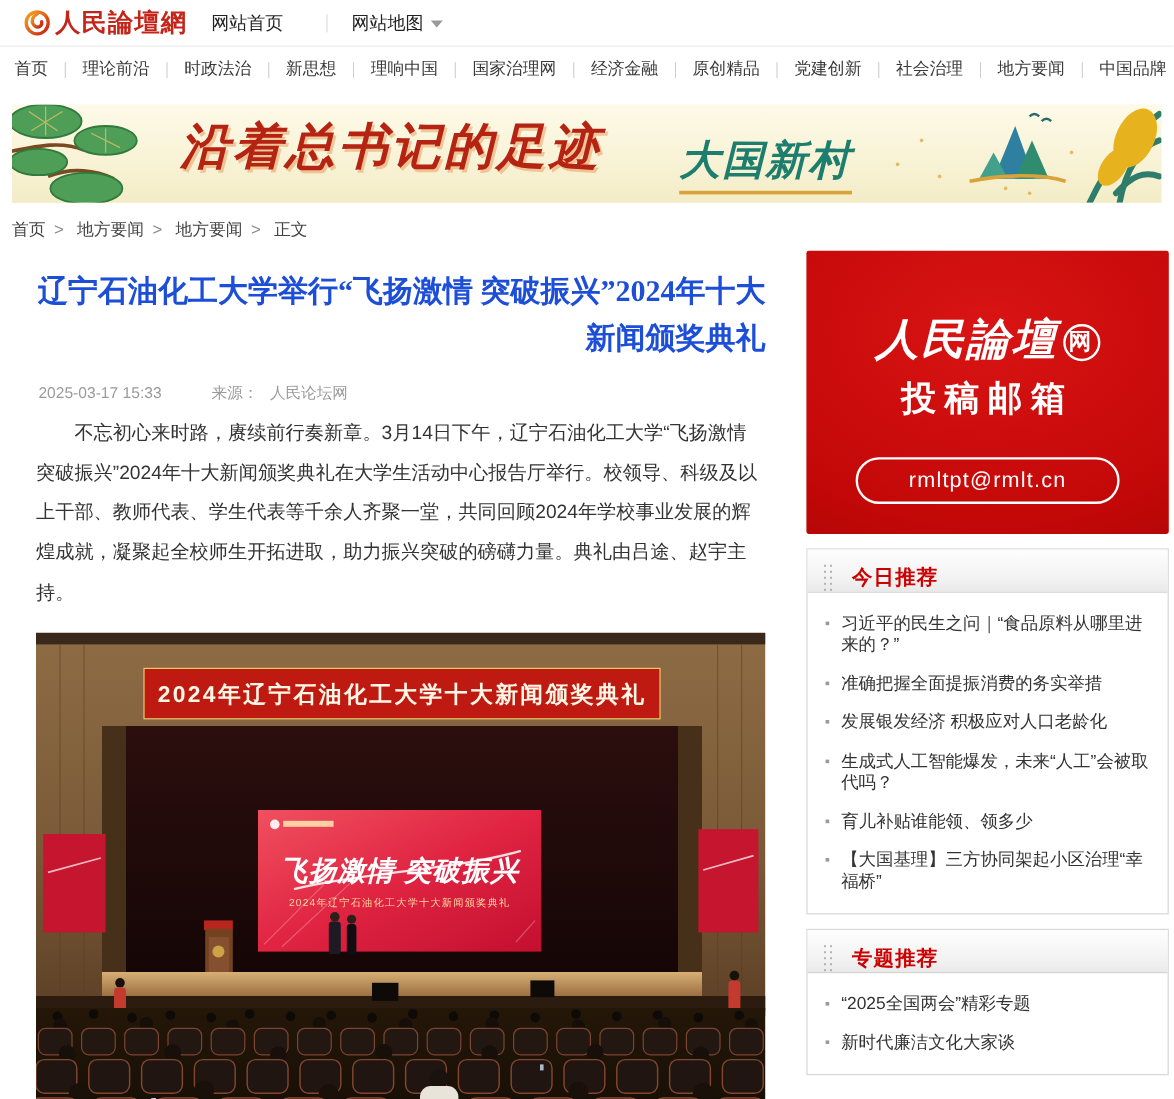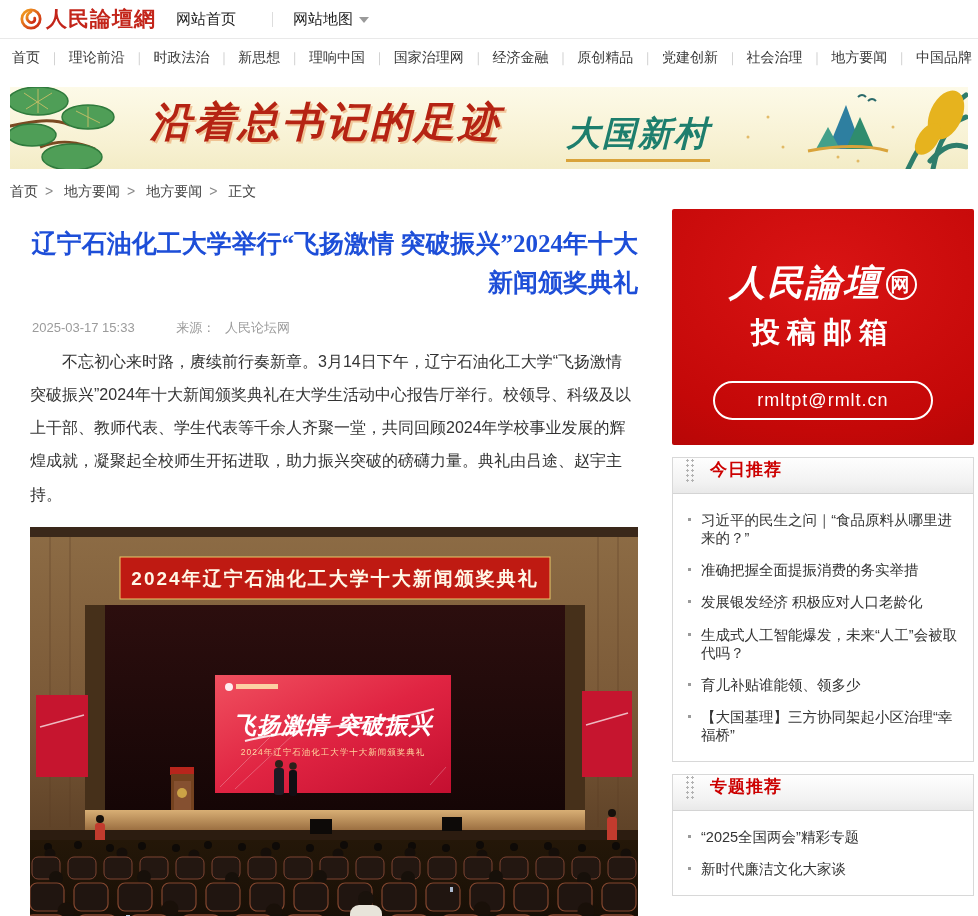--- a/index.html
+++ b/index.html
@@ -89,21 +89,21 @@
     vertical-align:4px; margin-left:4px;
   }
   .side-red .sub { font-size:29px; font-weight:bold; letter-spacing:7px; margin-top:12px;
     font-family:"Liberation Serif", serif; }
   .side-red .mail-pill {
     display:inline-block; margin-top:28px; border:2px solid #fff; border-radius:20px;
     padding:7px 42px; font-size:18px; letter-spacing:1px; cursor:pointer;
   }
   .side-box { border:1px solid #d8d8d8; margin-top:12px; background:#fff; }
   .side-head {
-    height:36px; display:flex; align-items:flex-start; padding-left:12px;
+    height:36px; display:flex; align-items:flex-end; padding-left:12px;
     background:linear-gradient(180deg,#fefefe 0%, #f2f2f2 70%, #e9e9e9 100%);
     border-bottom:1px solid #d4d4d4;
   }
   .dots {
     width:11px; height:24px; margin-right:14px;
     background-image: radial-gradient(#b2b2b2 1px, transparent 1.3px);
     background-size:5px 5px;
   }
   .side-title { color:#c00; font-size:17px; font-weight:bold; letter-spacing:1px; }
   .side-list { padding:10px 10px 10px 12px; }

